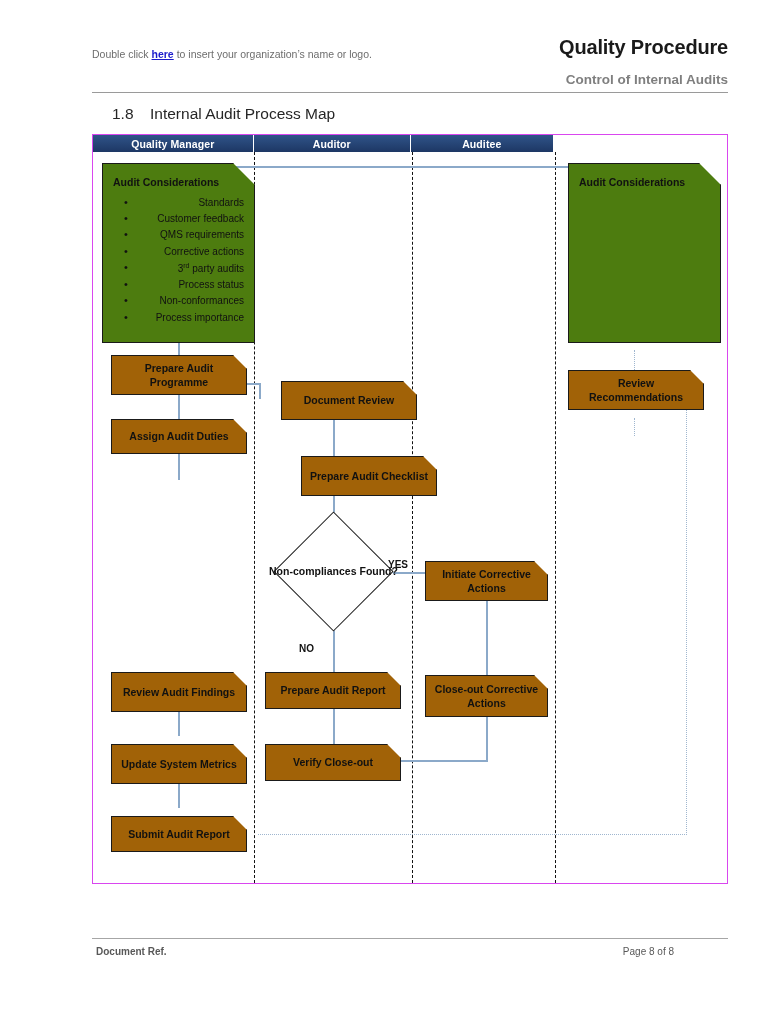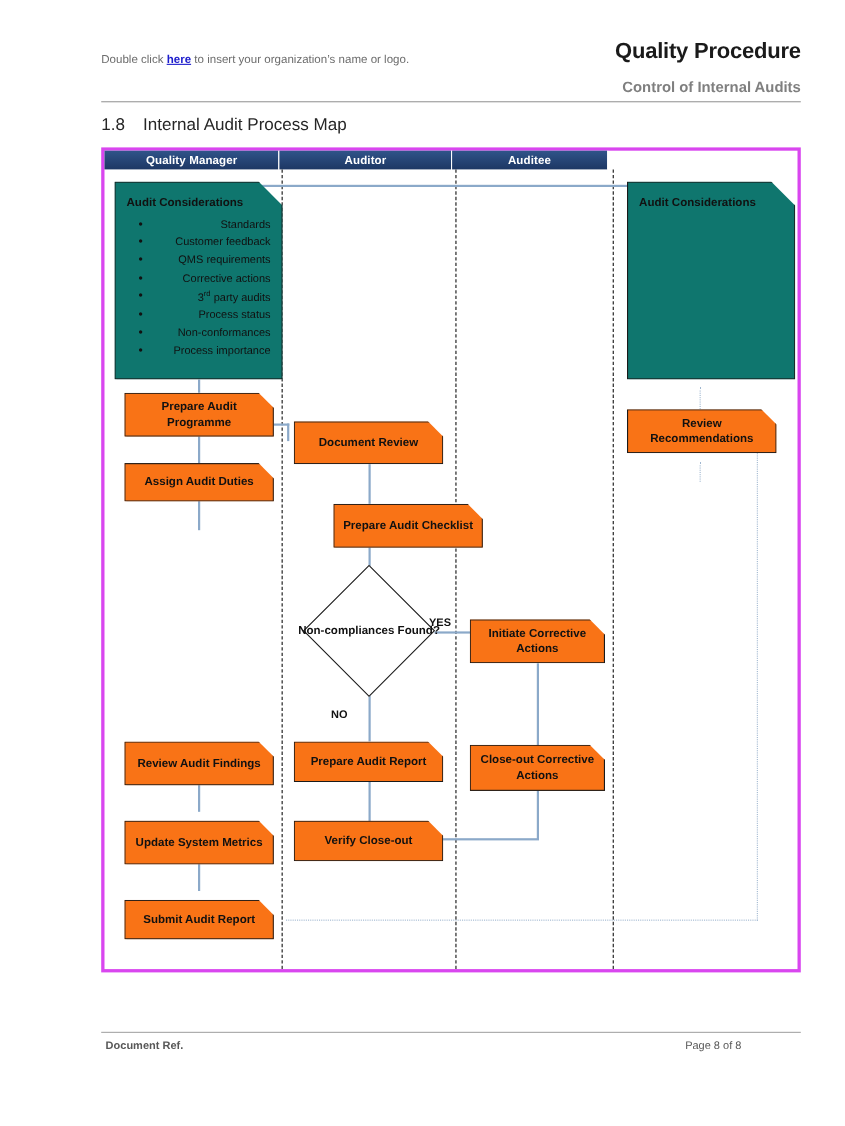--- a/index.html
+++ b/index.html
@@ -31,29 +31,29 @@
     font-size:13.5px;font-weight:bold;color:#7f7f7f;
     text-align:right;
   }
   .hdr-rule{
     position:absolute;left:92px;top:92px;width:636px;height:0;
     border-top:1.6px solid #9a9a9a;
   }
 
   
   .section-title{
-    position:absolute;left:92px;top:105px;
+    position:absolute;left:112px;top:105px;
     font-size:15.5px;color:#262626;
   }
   .section-title .num{display:inline-block;width:38px;}
 
   
   .map{
     position:absolute;left:92px;top:134px;width:636px;height:750px;
-    border:3px solid #d946ef;
+    border:1px solid #d946ef;
     box-sizing:border-box;
     background:#fff;
   }
   .lane-head-row{
     position:absolute;left:0;top:0;width:100%;height:17px;
     display:flex;
   }
   .lane-head{
     background:linear-gradient(#2b4a80,#1f3a६6);
     background:linear-gradient(180deg,#305489 0%,#1d3764 100%);
@@ -71,36 +71,36 @@
 
   
   .lane-div{
     position:absolute;top:17px;bottom:0;width:0;
     border-left:1.4px dashed #111;
   }
 
   
   .node{
     position:absolute;
-    background:#f97316;
+    background:#a16207;
     border:1.6px solid #1a1a1a;
     box-shadow:2px 2px 0 0 #b9b9b9;
     display:flex;align-items:center;justify-content:center;
     text-align:center;
     font-size:10.5px;font-weight:bold;color:#111;
     line-height:1.35;
     box-sizing:border-box;
     
     clip-path:polygon(0 0, calc(100% - 14px) 0, 100% 14px, 100% 100%, 0 100%);
   }
   .node span{padding:0 6px;display:block;}
 
   
   .note{
-    position:absolute;background:#0f766e;
+    position:absolute;background:#4d7c0f;
     border:1.6px solid #1a1a1a;
     box-shadow:2px 2px 0 0 #b9b9b9;
     box-sizing:border-box;
     clip-path:polygon(0 0, calc(100% - 22px) 0, 100% 22px, 100% 100%, 0 100%);
     padding:12px 10px 8px 10px;
   }
   .note h4{
     margin:0 0 7px 0;font-size:10.5px;font-weight:bold;color:#111;
   }
   .note ul{margin:0;padding:0 0 0 12px;list-style:none;text-align:right;}
@@ -246,21 +246,21 @@
   <div class="node" style="left:18px;top:284px;width:136px;height:35px;">
     <span>Assign Audit Duties</span>
   </div>
   <div class="node" style="left:18px;top:681px;width:136px;height:36px;">
     <span>Submit Audit Report</span>
   </div>
   <div class="node" style="left:18px;top:609px;width:136px;height:40px;">
     <span>Update System Metrics</span>
   </div>
 
-  <div class="node" style="left:172px;top:246px;width:136px;height:39px;">
+  <div class="node" style="left:188px;top:246px;width:136px;height:39px;">
     <span>Document Review</span>
   </div>
   <div class="node" style="left:172px;top:321px;width:136px;height:40px;margin-left:36px;">
     <span>Prepare Audit Checklist</span>
   </div>
   <div class="node" style="left:172px;top:537px;width:136px;height:37px;">
     <span>Prepare Audit Report</span>
   </div>
   <div class="node" style="left:172px;top:609px;width:136px;height:37px;">
     <span>Verify Close-out</span>

